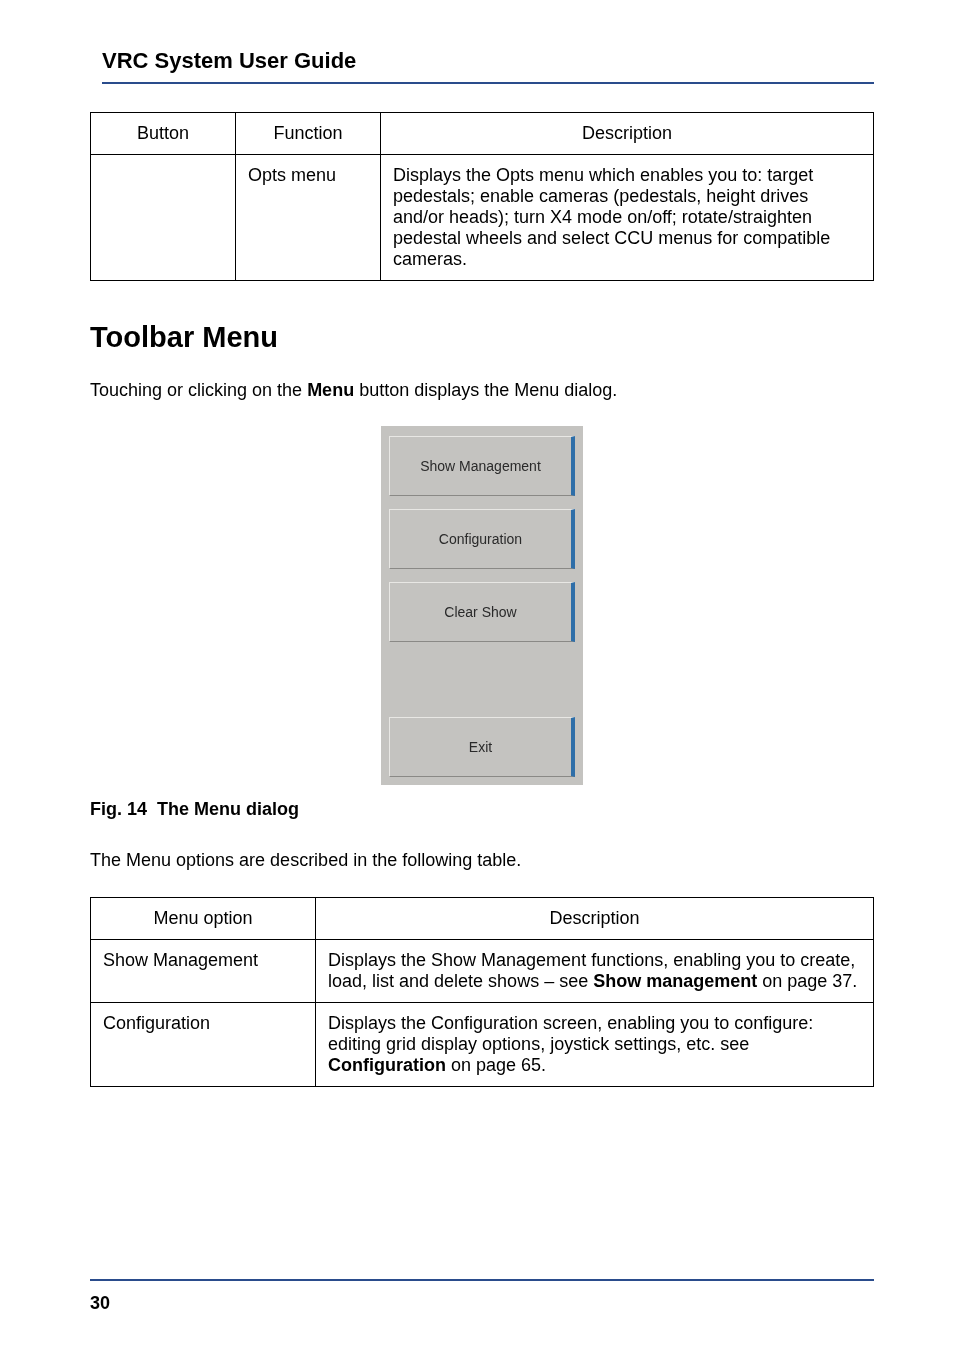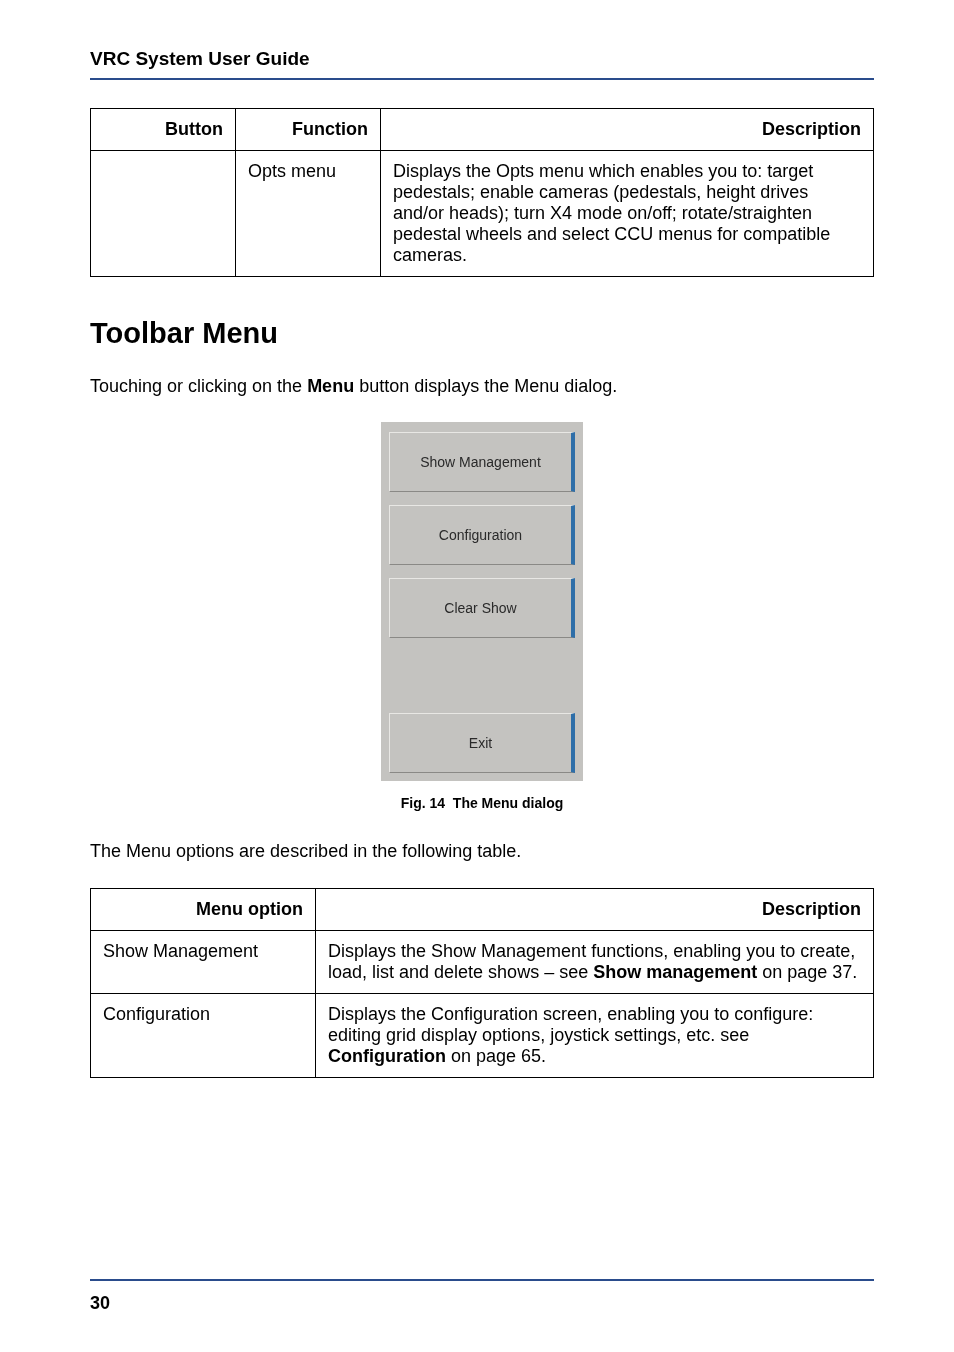--- a/index.html
+++ b/index.html
@@ -10,40 +10,41 @@
     color: #000;
   }
   .page {
     width: 954px;
     height: 1352px;
     box-sizing: border-box;
     padding: 48px 80px 40px 90px;
     position: relative;
   }
   .running-header {
-    font-size: 19px;
+    font-size: 22px;
     font-weight: bold;
     padding-bottom: 8px;
     border-bottom: 2px solid #2a4c8c;
     margin-bottom: 28px;
+    margin-left: 12px;
   }
   table.info {
     width: 100%;
     border-collapse: collapse;
     font-size: 18px;
   }
   table.info th, table.info td {
     border: 1px solid #000;
     padding: 10px 12px;
     vertical-align: top;
     text-align: left;
   }
   table.info th {
-    font-weight: bold;
-    text-align: right;
+    font-weight: normal;
+    text-align: center;
   }
   .col-button  { width: 120px; }
   .col-function{ width: 120px; }
   .col-menu    { width: 200px; }
   h2.section {
     font-size: 29px;
     font-weight: bold;
     margin: 40px 0 24px 0;
   }
   .para {
@@ -79,22 +80,22 @@
     margin-bottom: 13px;
     box-sizing: border-box;
   }
   .dialog .spacer {
     height: 62px;
   }
   .dialog .btn:last-child {
     margin-bottom: 0;
   }
   .figcap {
-    text-align: center;
-    font-size: 14px;
+    text-align: left;
+    font-size: 18px;
     font-weight: bold;
     margin: 12px 0 28px 0;
   }
   .footer {
     position: absolute;
     left: 90px;
     right: 80px;
     bottom: 38px;
     border-top: 2px solid #2a4c8c;
     padding-top: 12px;

